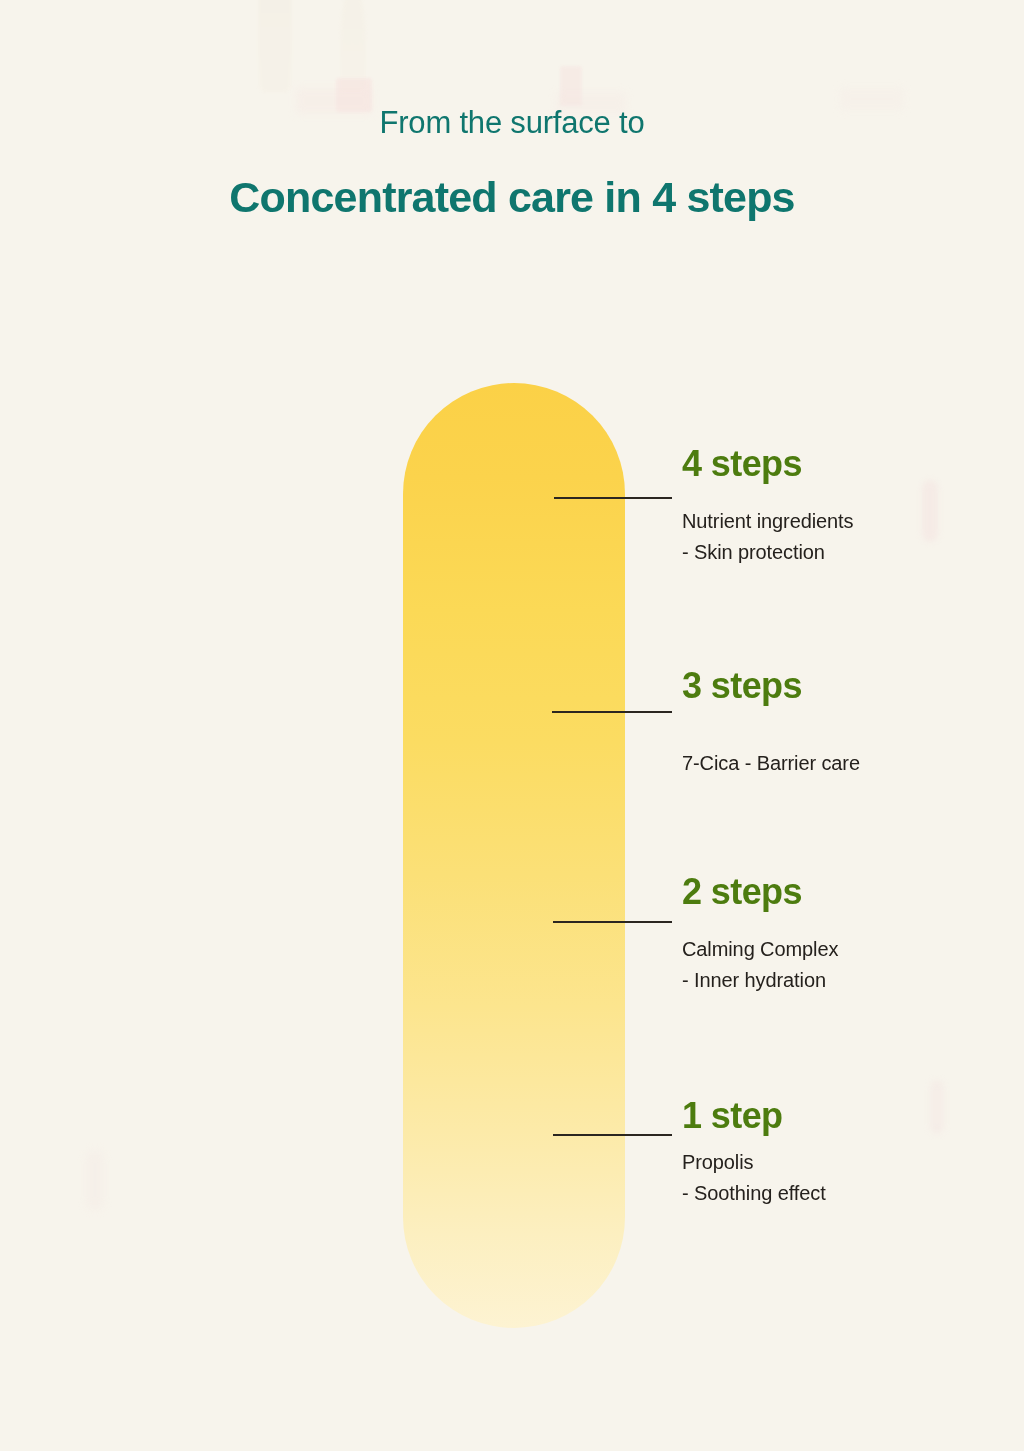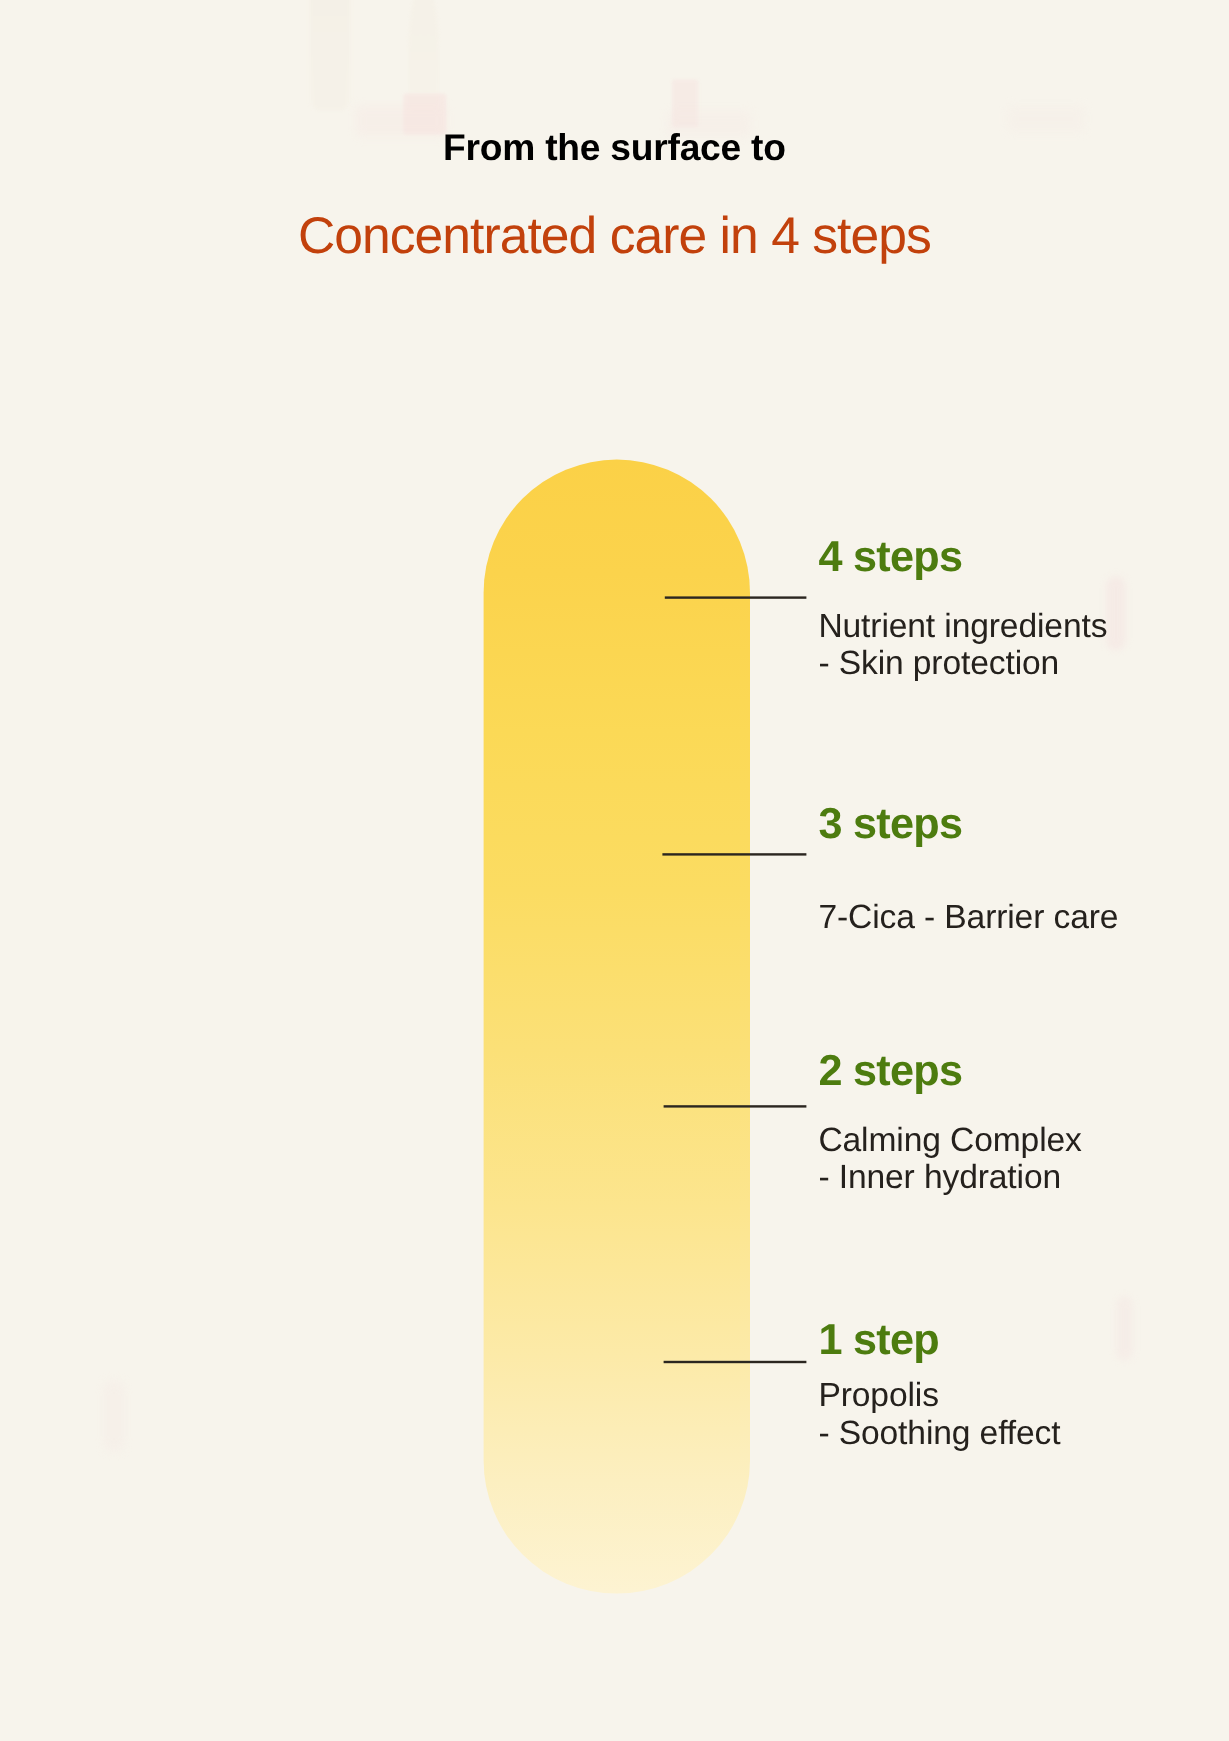--- a/index.html
+++ b/index.html
@@ -120,30 +120,30 @@
   .header-block {
     position: absolute;
     left: 0;
     top: 100px;
     width: 1024px;
     text-align: center;
   }
   .subhead-line {
     font-size: 31px;
     line-height: 46px;
-    font-weight: 700;
-    color: #000000;
+    font-weight: 400;
+    color: #0f766e;
     letter-spacing: -0.2px;
   }
   .headline {
     margin-top: 26px;
     font-size: 43px;
     line-height: 50px;
-    font-weight: 400;
-    color: #c2410c;
+    font-weight: 700;
+    color: #0f766e;
     letter-spacing: -0.8px;
   }
 
   
   .capsule {
     position: absolute;
     left: 403px;
     top: 383px;
     width: 222px;
     height: 945px;
@@ -173,21 +173,21 @@
     position: absolute;
     font-size: 36px;
     line-height: 40px;
     font-weight: 700;
     color: #4d7c0f;
     letter-spacing: -0.6px;
     white-space: nowrap;
   }
   .step-desc {
     position: absolute;
-    font-size: 28px;
+    font-size: 20px;
     line-height: 31px;
     font-weight: 400;
     color: #25211D;
     letter-spacing: -0.1px;
     white-space: nowrap;
   }
 </style>
 </head>
 <body>
 

